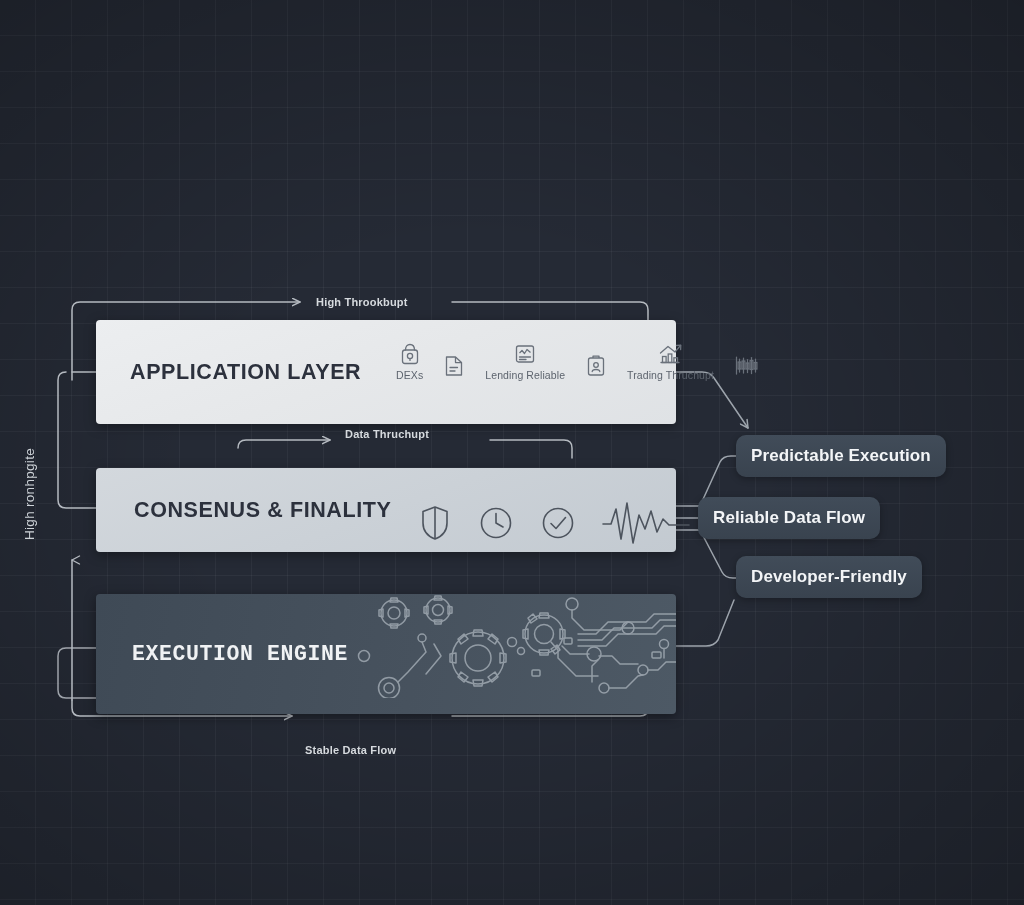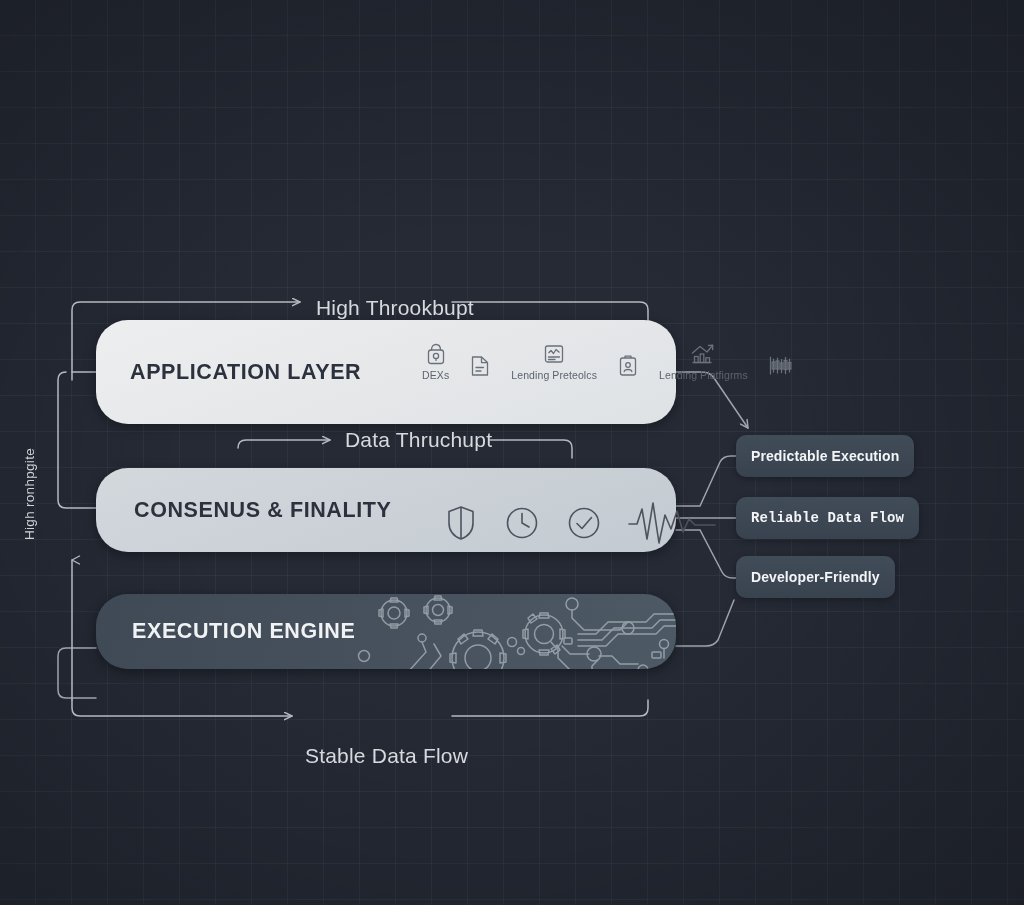--- a/index.html
+++ b/index.html
@@ -35,38 +35,37 @@
     z-index: 1;
   }
 
   #wires { position: absolute; inset: 0; z-index: 2; }
 
   
   .layer {
     position: absolute;
     left: 96px;
     width: 580px;
-    border-radius: 32px;
+    border-radius: 4px;
     display: flex;
     align-items: center;
     z-index: 3;
   }
 
   .layer-title {
     font-size: 21.5px;
     letter-spacing: 0.6px;
     font-weight: 700;
     white-space: nowrap;
   }
 
   .layer-icons {
     position: absolute;
     display: flex;
     align-items: flex-end;
-    margin-left: 26px;
   }
 
   .icon-cell {
     display: flex;
     flex-direction: column;
     align-items: center;
     gap: 3px;
   }
 
   .icon-cell .cap {
@@ -94,24 +93,25 @@
     background: linear-gradient(160deg, #d3d8dd 0%, #cbd1d7 50%, #c3cad1 100%);
     box-shadow: 0 3px 12px rgba(0,0,0,0.35);
   }
   #layer-consensus .layer-title { color: #2c313d; margin-left: 38px; }
   #layer-consensus .layer-icons { left: 322px; top: 31px; gap: 26px; align-items: center; }
   #layer-consensus svg { stroke: #4d545e; }
 
   
   #layer-exec {
     top: 594px;
-    height: 75px;
+    height: 120px;
     background: linear-gradient(100deg, #3f4a56 0%, #47525e 55%, #4d5965 100%);
     box-shadow: 0 3px 12px rgba(0,0,0,0.40);
     overflow: hidden;
+    font-family: Liberation Mono, monospace;
   }
   #layer-exec .layer-title { color: #f0f2f4; margin-left: 36px; position: relative; z-index: 2; }
   #exec-art {
     position: absolute;
     right: 0; top: 0;
     width: 330px; height: 104px;
     opacity: 0.55;
     z-index: 1;
   }
 
@@ -119,39 +119,40 @@
   .badge {
     position: absolute;
     height: 42px;
     display: flex;
     align-items: center;
     padding: 0 15px;
     border-radius: 10px;
     background: linear-gradient(180deg, #414c59 0%, #3a4插450 100%);
     background: linear-gradient(180deg, #414c59 0%, #39434f 100%);
     color: #f3f5f7;
-    font-size: 14px;
+    font-size: 17px;
     font-weight: 700;
     letter-spacing: 0.1px;
     white-space: nowrap;
     z-index: 3;
     box-shadow: 0 2px 7px rgba(0,0,0,0.3);
   }
   #badge-0 { left: 736px; top: 435px; }
-  #badge-1 { left: 736px; top: 497px; font-family: Liberation Mono, monospace; }
+  #badge-1 { left: 698px; top: 497px; }
   #badge-2 { left: 736px; top: 556px; align-items: center; }
 
   
   .flow-label {
     position: absolute;
     color: #d6dade;
-    font-size: 21px;
+    font-size: 11px;
     letter-spacing: 0.2px;
     white-space: nowrap;
     z-index: 3;
+    font-weight: bold;
   }
   #flow-top   { left: 316px; top: 296px; }
   #flow-mid   { left: 345px; top: 428px; }
   #flow-bot   { left: 305px; top: 744px; }
 
   #flow-side {
     position: absolute;
     left: 22px;
     top: 448px;
     color: #cfd4d9;
@@ -233,21 +234,21 @@
         </svg>
         <span class="cap"></span>
       </div>
 
       <div class="icon-cell">
         <svg width="22" height="24" viewBox="0 0 22 24" fill="none" stroke-width="1.3">
           <rect x="2.5" y="4" width="17" height="16" rx="2"></rect>
           <path d="M5.5,11 L8,8.5 L10.5,11.5 L13,7.5 L16.5,10.5" stroke-linejoin="round"></path>
           <path d="M5.5,15 L16.5,15 M5.5,17.5 L12,17.5" stroke-linecap="round"></path>
         </svg>
-        <span class="cap">Lending Preteolcs</span>
+        <span class="cap">Lending Reliable</span>
       </div>
 
       <div class="icon-cell">
         <svg width="22" height="24" viewBox="0 0 22 24" fill="none" stroke-width="1.3">
           <rect x="3.5" y="4" width="15" height="17" rx="2"></rect>
           <path d="M8,4 L8,2.2 L14,2.2 L14,4" stroke-linejoin="round"></path>
           <circle cx="11" cy="11" r="2.3"></circle>
           <path d="M7.2,17.5 C7.6,14.8 14.4,14.8 14.8,17.5" stroke-linecap="round"></path>
         </svg>
         <span class="cap"></span>
@@ -255,21 +256,21 @@
 
       <div class="icon-cell">
         <svg width="26" height="24" viewBox="0 0 26 24" fill="none" stroke-width="1.3">
           <path d="M2.5,11 L10,4.5 L17,10 L22.5,3.5" stroke-linejoin="round" stroke-linecap="round"></path>
           <path d="M18.5,3.5 L22.8,3.2 L22.6,7.6" stroke-linejoin="round" stroke-linecap="round"></path>
           <path d="M3,20.5 L21,20.5" stroke-linecap="round"></path>
           <rect x="4.5" y="14.5" width="3.6" height="6"></rect>
           <rect x="10.2" y="12" width="3.6" height="8.5"></rect>
           <rect x="15.9" y="15.8" width="3.6" height="4.7"></rect>
         </svg>
-        <span class="cap">Lending Platfigrms</span>
+        <span class="cap">Trading Thruchupt</span>
       </div>
 
       <div class="icon-cell">
         <svg width="26" height="24" viewBox="0 0 26 24" fill="none" stroke-width="1.25">
           <path d="M2.5,3 L2.5,20" stroke-linecap="round"></path>
           <path d="M5.5,5 L5.5,18 M5.5,8 L5.5,15" stroke-linecap="round"></path>
           <rect x="4.1" y="8" width="2.8" height="7"></rect>
           <path d="M9.5,4 L9.5,19" stroke-linecap="round"></path>
           <rect x="8.1" y="7" width="2.8" height="8"></rect>
           <path d="M13.5,5.5 L13.5,18.5" stroke-linecap="round"></path>

